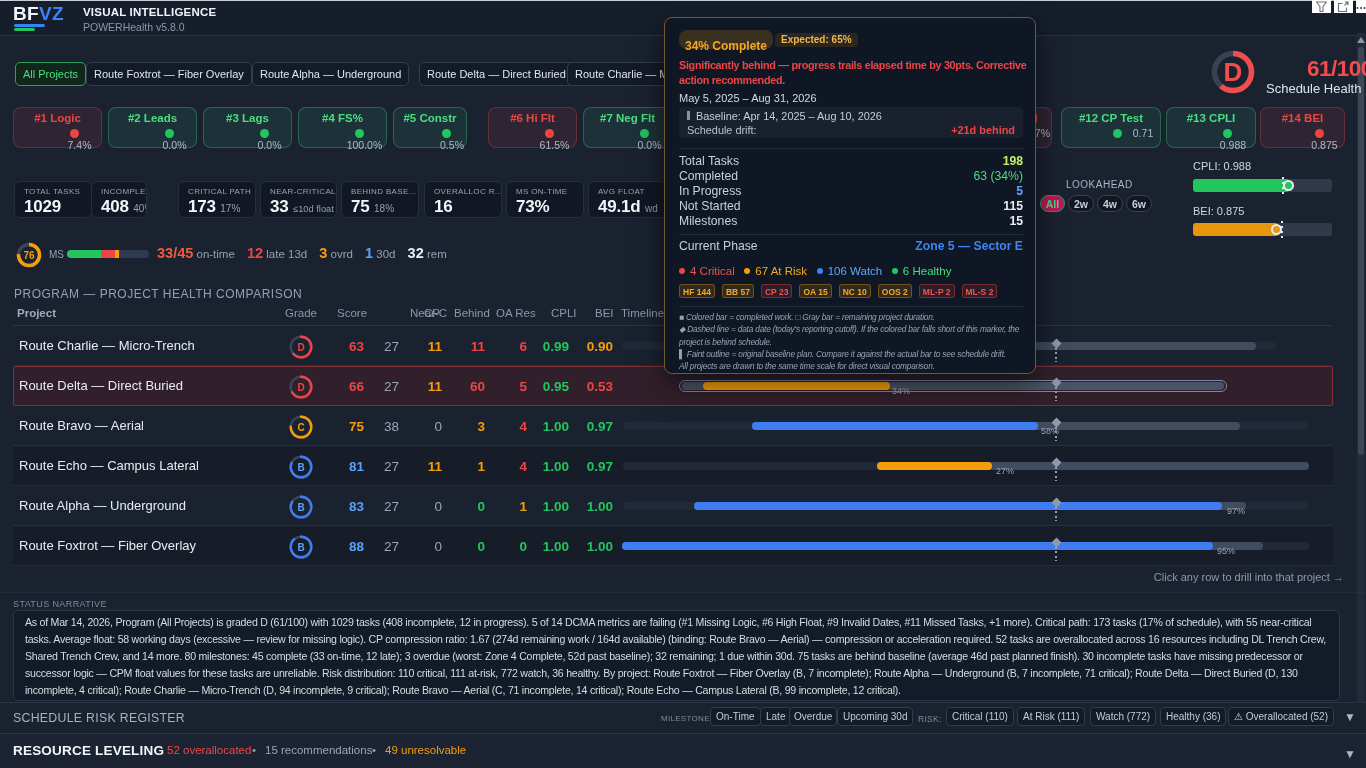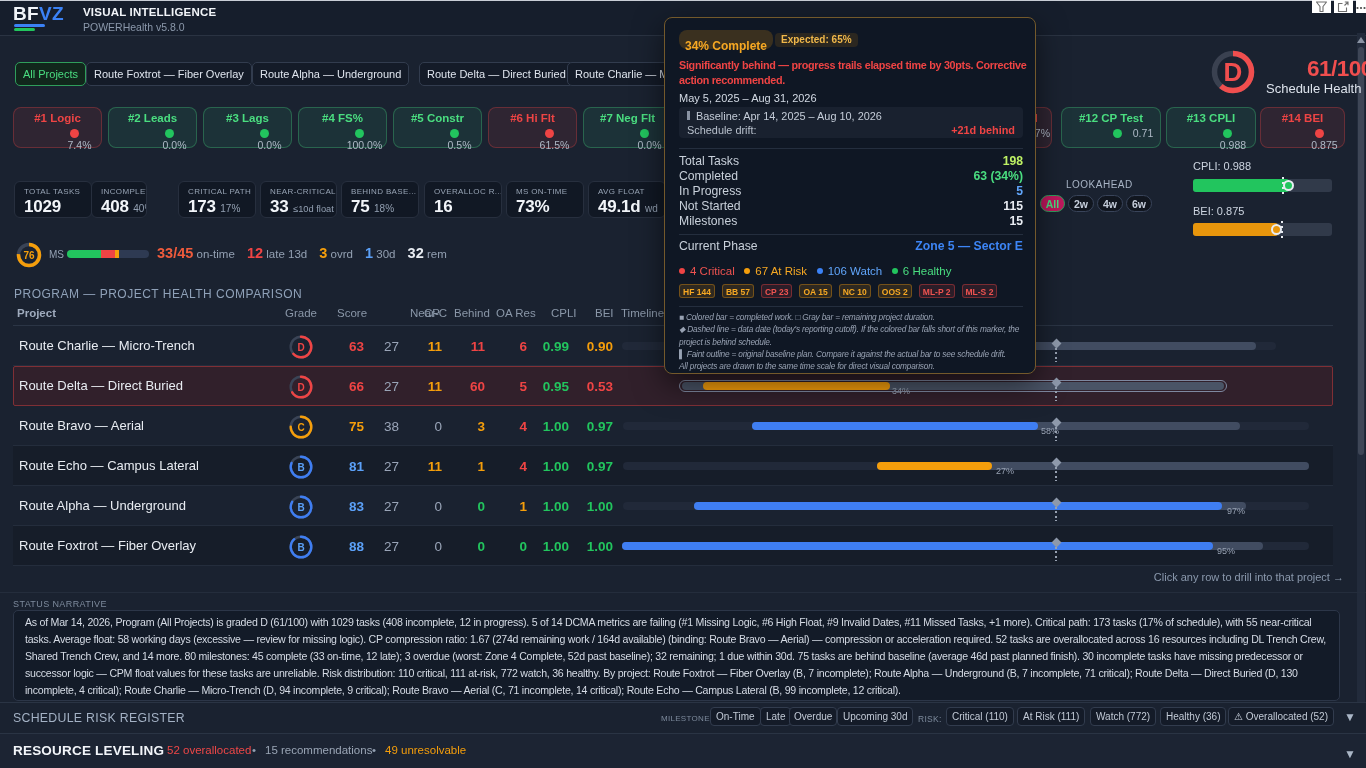--- a/index.html
+++ b/index.html
@@ -123,21 +123,21 @@
         <div class="v"><span class="dot"></span>0.0%</div>
       </div>
     <div class="chip g" style="left:203px;width:89px;">
         <div class="t">#3 Lags</div>
         <div class="v"><span class="dot"></span>0.0%</div>
       </div>
     <div class="chip g" style="left:298px;width:89px;">
         <div class="t">#4 FS%</div>
         <div class="v"><span class="dot"></span>100.0%</div>
       </div>
-    <div class="chip g" style="left:393px;width:89px;">
+    <div class="chip g" style="left:393px;width:74px;">
         <div class="t">#5 Constr</div>
         <div class="v"><span class="dot"></span>0.5%</div>
       </div>
     <div class="chip r" style="left:488px;width:89px;">
         <div class="t">#6 Hi Flt</div>
         <div class="v"><span class="dot"></span>61.5%</div>
       </div>
     <div class="chip g" style="left:583px;width:89px;">
         <div class="t">#7 Neg Flt</div>
         <div class="v"><span class="dot"></span>0.0%</div>
@@ -433,21 +433,21 @@
     <div class="abs" style="left:110px;top:15px;height:14px;line-height:14px;padding:0 6px;background:rgba(245,158,11,0.12);border-radius:4px;font-size:10px;font-weight:bold;color:#f0b84a;">Expected: 65%</div>
     <div class="abs" style="left:14px;top:40px;width:352px;font-size:10.8px;letter-spacing:-0.3px;font-weight:bold;color:#ef4444;line-height:14.5px;">Significantly behind — progress trails elapsed time by 30pts. Corrective action recommended.</div>
     <div class="abs" style="left:14px;top:74px;font-size:11px;color:#d3dae4;">May 5, 2025 – Aug 31, 2026</div>
     <div class="abs" style="left:14px;top:89px;width:344px;height:31px;background:#19212f;border-radius:4px;padding:3px 8px;">
       <div style="font-size:10.9px;color:#c4ccd8;"><span style="display:inline-block;width:3px;height:9px;background:#8a93a3;margin-right:6px;"></span>Baseline: Apr 14, 2025 – Aug 10, 2026</div>
       <div style="font-size:10.9px;color:#b8c0cc;margin-top:2px;">Schedule drift:<span style="float:right;color:#ef4444;font-weight:bold;">+21d behind</span></div>
     </div>
     <div class="abs" style="left:14px;top:130px;width:344px;height:1px;background:#242e3e;"></div>
     <div class="abs" style="left:14px;top:136px;width:344px;font-size:12.2px;color:#c8d0da;line-height:15.1px;">
       <div>Total Tasks<span style="float:right;color:#bef264;font-weight:bold;">198</span></div>
-      <div>Completed<span style="float:right;color:#4ade80;font-weight:bold;">63 (34%)</span></div>
+      <div>Completed<span style="float:right;color:#4ade80;font-weight:normal;">63 (34%)</span></div>
       <div>In Progress<span style="float:right;color:#60a5fa;font-weight:bold;">5</span></div>
       <div>Not Started<span style="float:right;color:#e8ecf2;font-weight:bold;">115</span></div>
       <div>Milestones<span style="float:right;color:#e8ecf2;font-weight:bold;">15</span></div>
     </div>
     <div class="abs" style="left:14px;top:216px;width:344px;height:1px;background:#242e3e;"></div>
     <div class="abs" style="left:14px;top:221px;width:344px;font-size:12.2px;color:#c8d0da;">Current Phase<span style="float:right;color:#3d85f5;font-weight:bold;">Zone 5 — Sector E</span></div>
     <div class="abs" style="left:14px;top:247px;font-size:11.5px;white-space:nowrap;">
       <span class="ldot" style="background:#ef4444;"></span><span style="color:#ef5350;">4 Critical</span>&nbsp;&nbsp;&nbsp;<span class="ldot" style="background:#f59e0b;"></span><span style="color:#f6a823;">67 At Risk</span>&nbsp;&nbsp;&nbsp;<span class="ldot" style="background:#3b82f6;"></span><span style="color:#60a5fa;">106 Watch</span>&nbsp;&nbsp;&nbsp;<span class="ldot" style="background:#22c55e;"></span><span style="color:#4ade80;">6 Healthy</span>
     </div>
     <div class="abs" style="left:14px;top:263px;white-space:nowrap;" id="popchips">

